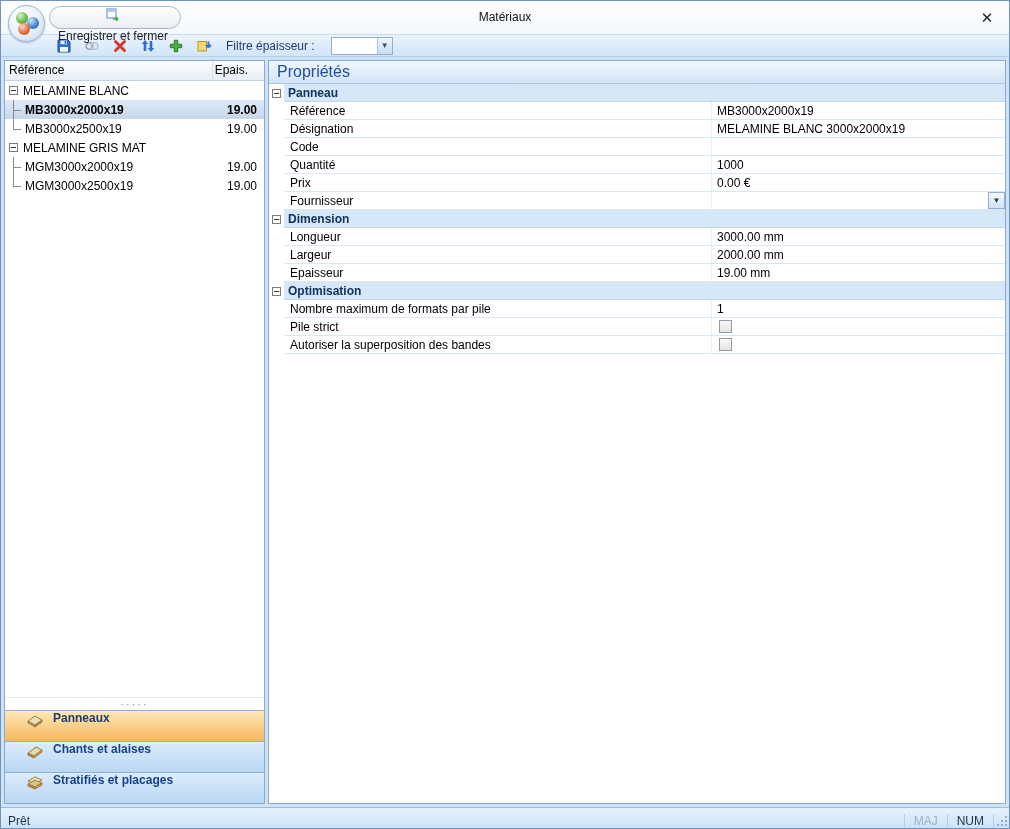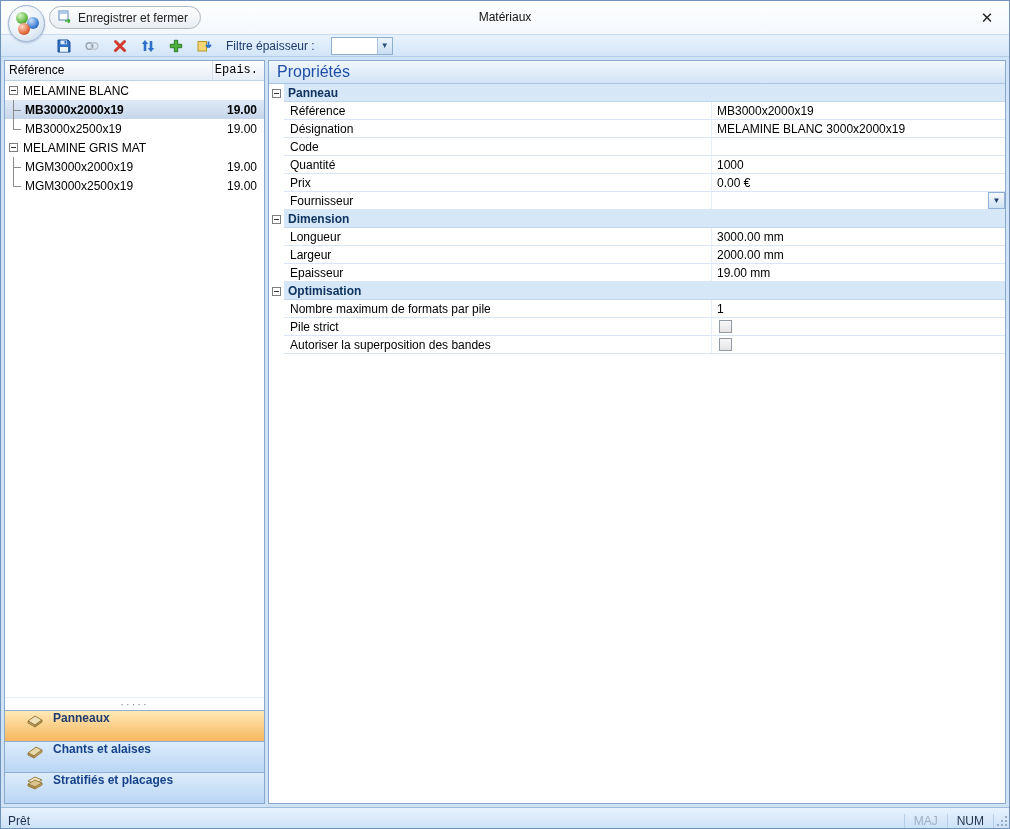--- a/index.html
+++ b/index.html
@@ -10,21 +10,21 @@
   .titlebar{flex:0 0 33px;background:linear-gradient(#ffffff,#f4f8fc);position:relative;}
   .orb{position:absolute;left:7px;top:4px;width:37px;height:37px;border-radius:50%;
        background:radial-gradient(circle at 35% 30%,#ffffff 0%,#e8f0f8 55%,#c2d4e6 100%);
        border:1px solid #9ab4d2;z-index:5;box-shadow:0 1px 2px rgba(60,90,130,.35);}
   .orb .sph{position:absolute;width:12px;height:12px;border-radius:50%;}
   .sph.green{left:7px;top:6px;background:radial-gradient(circle at 35% 30%,#d9f5c9,#62b844 60%,#35801d);}
   .sph.blue{left:18px;top:11px;background:radial-gradient(circle at 35% 30%,#cfe4fa,#3f7fd2 60%,#1d4f96);}
   .sph.red{left:9px;top:17px;background:radial-gradient(circle at 35% 30%,#ffd9c9,#e06a3c 60%,#a43c14);}
   .save-close{position:absolute;left:48px;top:5px;height:23px;border:1px solid #aeb6bf;border-radius:12px;
        background:linear-gradient(#fefefe,#e9edf2);display:flex;align-items:center;gap:5px;
-       padding:0 12px 0 8px;font:12px "Liberation Sans",sans-serif;color:#222;cursor:default;}
+       padding:0 12px 0 8px;font:12px "Liberation Sans",sans-serif;color:#222;cursor:default;flex-direction:column;}
   .win-title{position:absolute;left:0;right:0;top:0;height:33px;line-height:33px;text-align:center;font-size:12px;color:#111;pointer-events:none;}
   .close-btn{position:absolute;right:10px;top:5px;width:24px;height:24px;display:flex;align-items:center;justify-content:center;font-size:15px;color:#222;}
 
   
   .toolbar{flex:0 0 23px;background:linear-gradient(#e9f3fd,#d2e5f8);border-top:1px solid #c9dcf1;border-bottom:1px solid #b4cde7;
        display:flex;align-items:center;padding-left:54px;}
   .tool-icons{display:flex;align-items:center;gap:11px;}
   .tool-icon{width:17px;height:17px;display:flex;align-items:center;justify-content:center;}
   .filter-label{margin-left:14px;margin-right:16px;color:#1e3c6e;}
   .combo{width:62px;height:18px;background:#fff;border:1px solid #90b0d0;display:flex;align-items:stretch;}
@@ -33,21 +33,21 @@
        display:flex;align-items:center;justify-content:center;font-size:8px;color:#2c4f7c;}
 
   
   .main{flex:1;display:flex;padding:3px;gap:3px;min-height:0;}
   .left-panel{flex:0 0 261px;background:#fff;border:1px solid #89a9cf;display:flex;flex-direction:column;overflow:hidden;}
   .right-panel{flex:1;background:#fff;border:1px solid #89a9cf;display:flex;flex-direction:column;overflow:hidden;}
 
   
   .tree-header{flex:0 0 20px;display:flex;background:linear-gradient(#fdfdfe,#e7eef7);border-bottom:1px solid #c4d3e4;}
   .th-ref{flex:1;padding:2px 4px;border-right:1px solid #d4dfec;}
-  .th-epais{flex:0 0 42px;padding:2px 6px 2px 2px;text-align:right;font-family:Liberation Mono, monospace;}
+  .th-epais{flex:0 0 42px;padding:2px 16px 2px 2px;text-align:right;}
   .tree-body{flex:1;overflow:hidden;}
   .tree-row{height:19px;display:flex;align-items:center;}
   .tree-row.group{padding-left:4px;gap:5px;}
   .minusbox{width:9px;height:9px;border:1px solid #7d7d7d;background:#fff;position:relative;flex:0 0 9px;}
   .minusbox::after{content:'';position:absolute;left:1px;right:1px;top:3px;border-top:1px solid #333;}
   .conn{flex:0 0 18px;align-self:stretch;position:relative;}
   .conn::before{content:'';position:absolute;left:8px;top:0;bottom:0;border-left:1px solid #8a8a8a;}
   .conn.last::before{bottom:50%;}
   .conn::after{content:'';position:absolute;left:8px;top:50%;width:8px;border-top:1px solid #8a8a8a;}
   .ref{flex:1;padding-left:2px;white-space:nowrap;overflow:hidden;}

